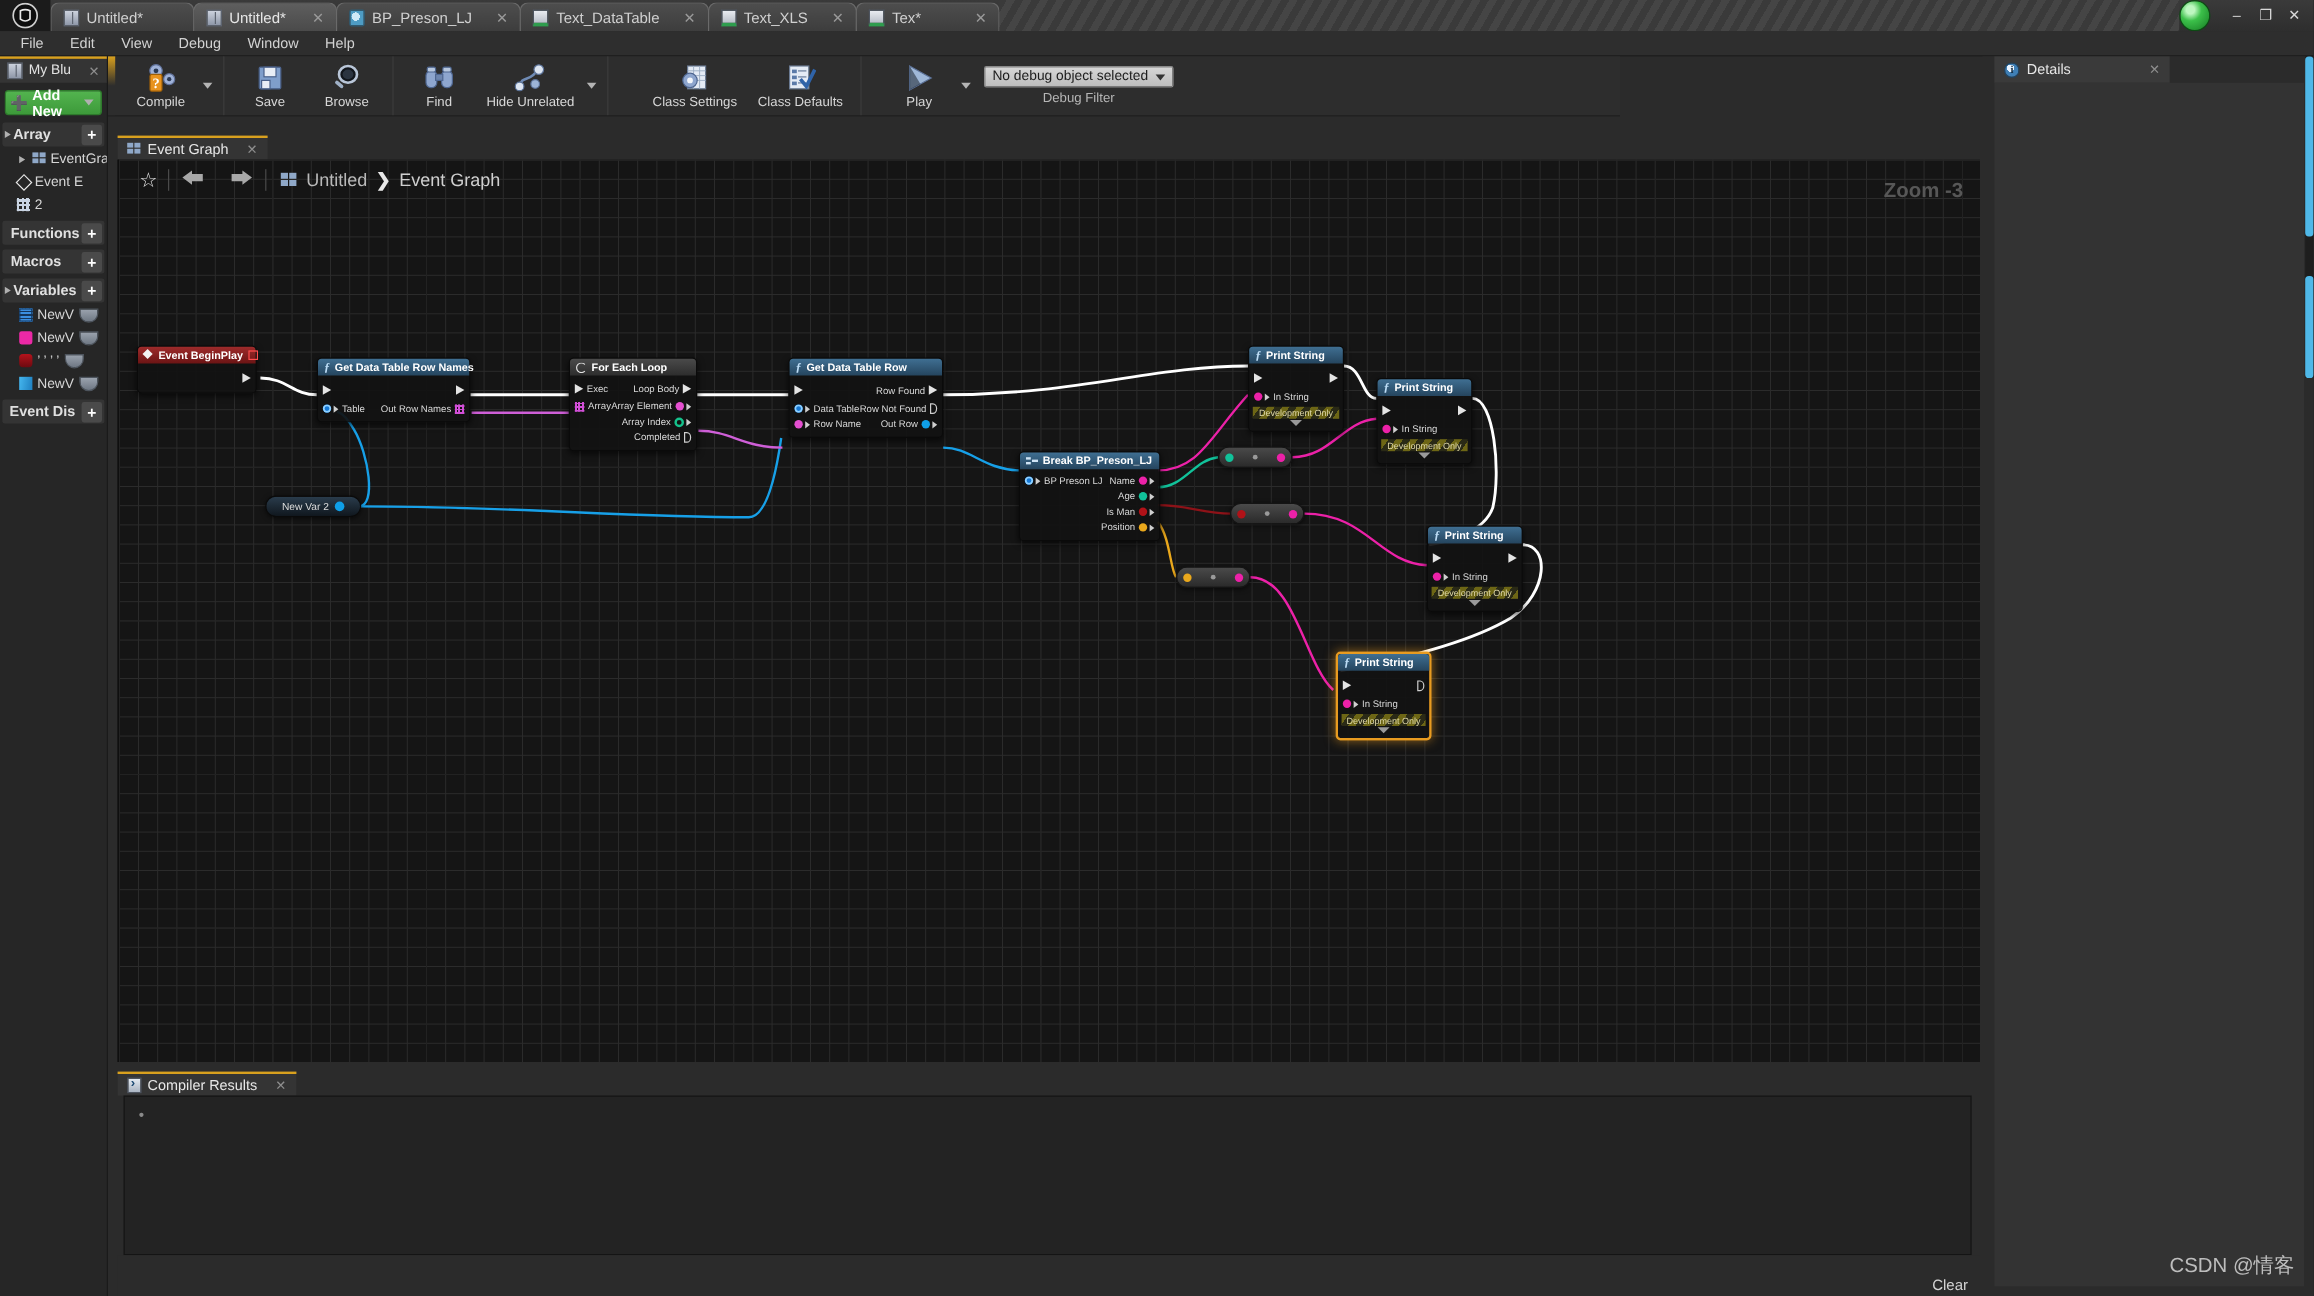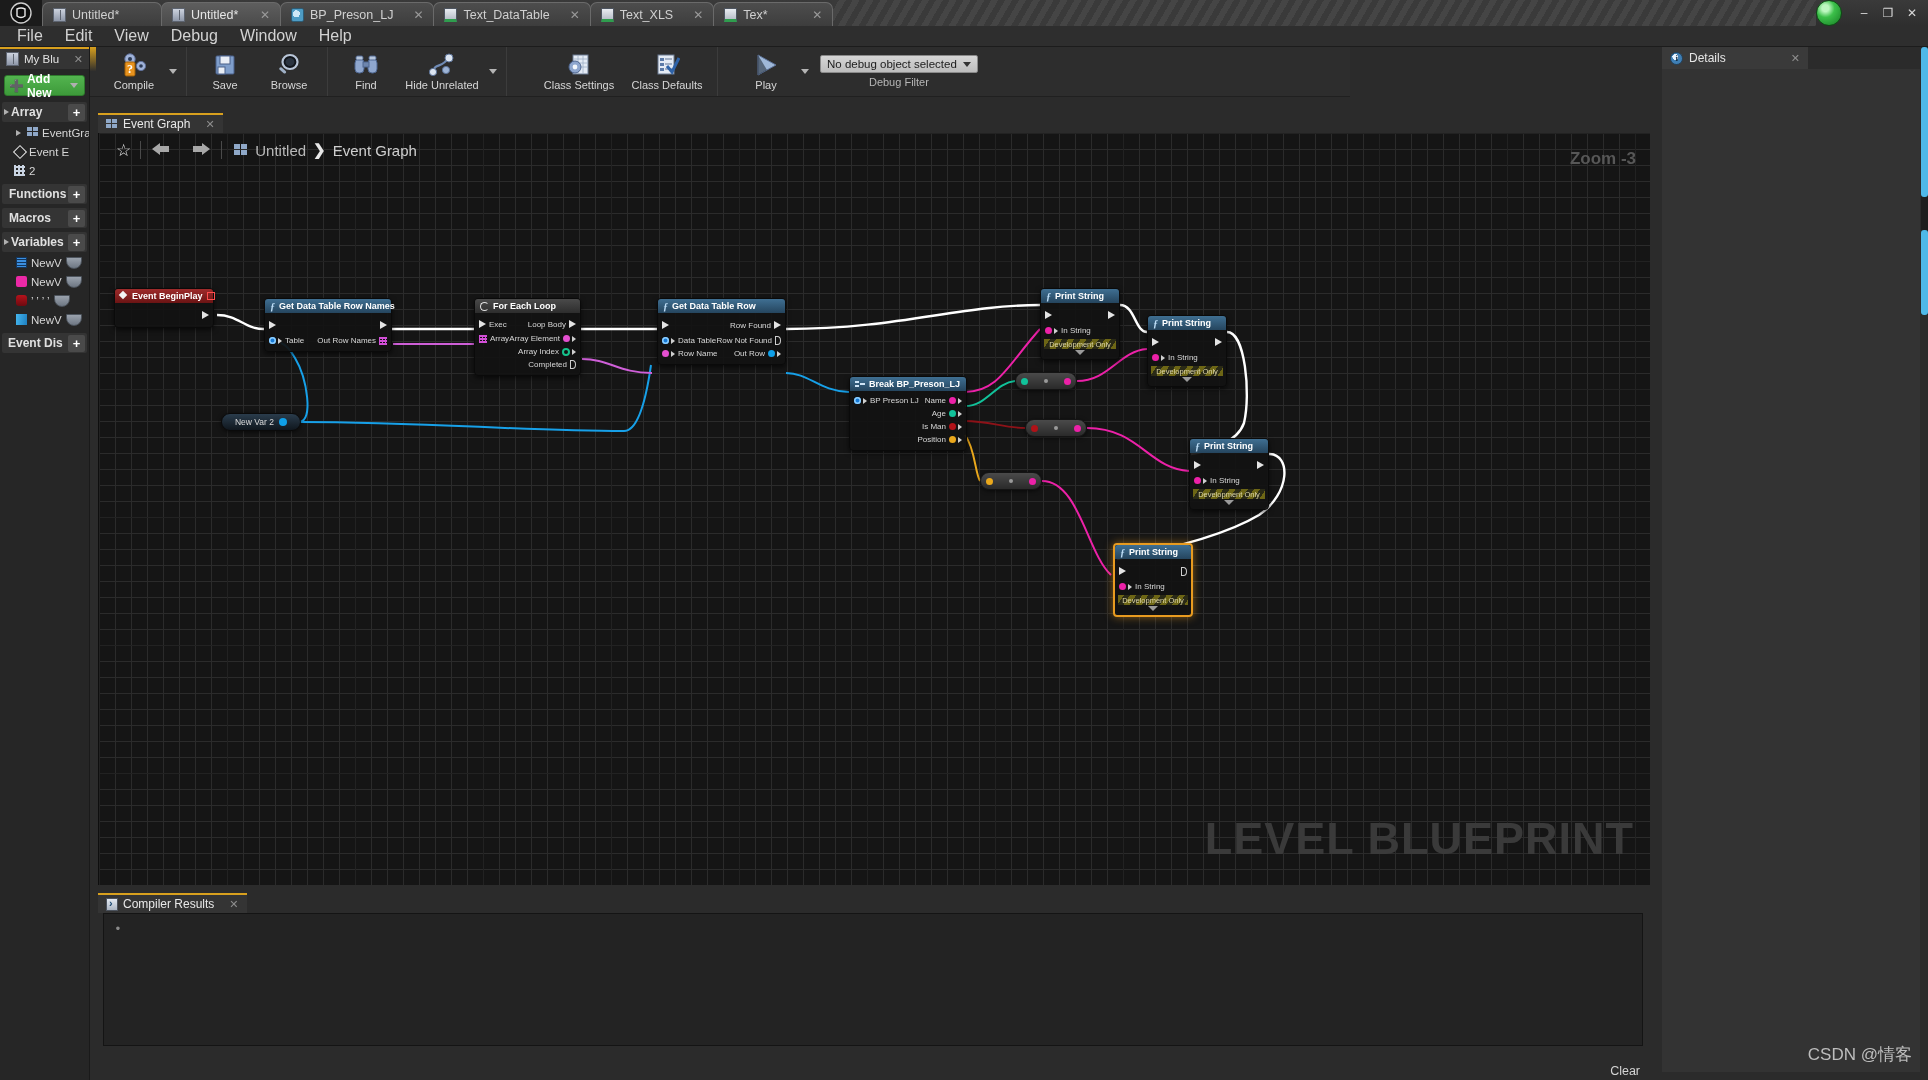--- a/index.html
+++ b/index.html
@@ -47,21 +47,21 @@
     background: radial-gradient(circle at 35% 30%, #bdf7c0 0 15%, #3cc04a 40%, #157a22 100%);
     margin-right: 10px; border:1px solid #0d4a14;}
 
   
   .menubar {
     position: absolute; left:0; top:26px; width: 1928px; height: 21px;
     background: #2e2e2e; display: flex; align-items: center; gap: 0;
     border-bottom: 1px solid #1c1c1c;
     padding-left: 6px;
   }
-  .menubar .mi { font-size: 16px; color: #d2d2d2; padding: 2px 11px; text-align: right; }
+  .menubar .mi { font-size: 12px; color: #d2d2d2; padding: 2px 11px; text-align: right; }
 
   
   .leftpanel {
     position: absolute; left: 0; top: 47px; width: 90px; height: 1033px;
     background: #262626; border-right: 1px solid #1a1a1a;
   }
   .lp-tab { display:flex;align-items:center;gap:5px;height:22px;padding:0 6px;
     background:#343434;border-top:2px solid #d8a01e; font-size:11.5px; color:#e2e2e2;}
   .lp-tab .tab-x{margin-left:auto;color:#8e8e8e;font-size:11px;}
   .addnew {
@@ -555,21 +555,20 @@
           <i style="left:0;top:6px;width:6px;height:5px"></i>
             <i style="left:7px;top:6px;width:6px;height:5px"></i>
         </span>
         <span class="c1">Untitled</span>
         <span class="sepchev">❯</span>
         <span class="c2">Event Graph</span>
       </span>
     </div>
 
     <div class="zoomlbl">Zoom  -3</div>
-    <div class="watermark">LEVEL BLUEPRINT</div>
 
     <svg class="wires">
 
       <path d="M118,182 C140,182 145,196 165,196" stroke="#ffffff" stroke-width="2.4" fill="none"></path>
 
       <path d="M293,196 C330,196 340,196 375,196" stroke="#ffffff" stroke-width="2.4" fill="none"></path>
 
       <path d="M294,211 C330,211 340,211 375,211" stroke="#cf5fd8" stroke-width="2" fill="none"></path>
 
       <path d="M200,289 C215,289 208,245 196,225 C192,218 188,212 182,210" stroke="#17a0e8" stroke-width="2" fill="none"></path>

